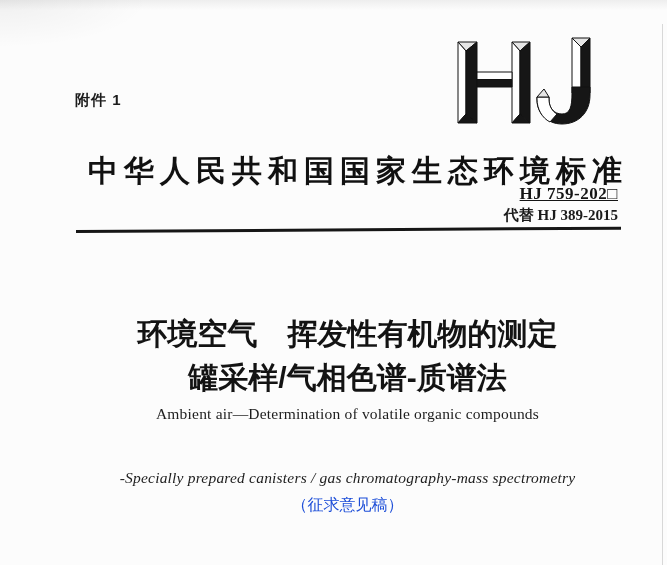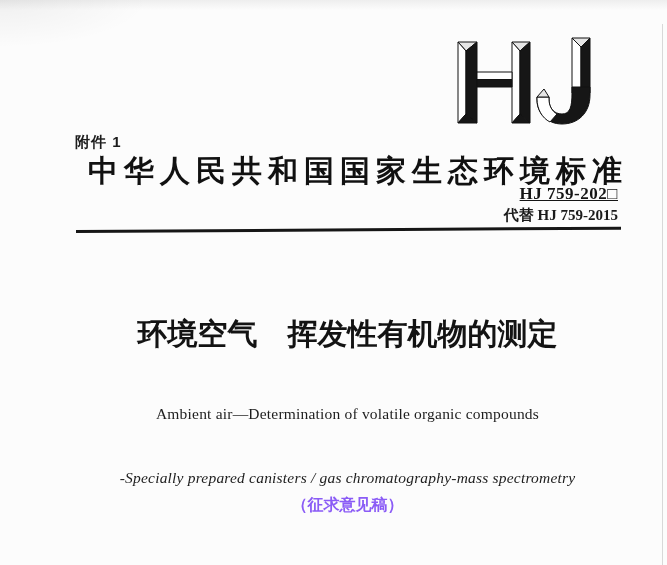--- a/index.html
+++ b/index.html
@@ -39,21 +39,20 @@
   }
   
   .attachment {
     position: absolute;
     left: 75px; top: 91px;
     font-family: "Liberation Sans", sans-serif;
     font-weight: 600;
     font-size: 15px;
     letter-spacing: 1px;
     color: #1c1c1c;
-    margin-top: 42px;
   }
   .logo-svg {
     position: absolute;
     left: 457px; top: 37px;
     width: 134px; height: 88px;
   }
   .heading {
     position: absolute;
     left: 76px; top: 141px;
     margin: 12px;
@@ -119,23 +118,23 @@
     font-weight: 400;
     font-size: 15.5px;
     letter-spacing: 0.2px;
     color: #1d1d1d;
   }
   .title-en-1 { top: 405px; }
   .title-en-2 { top: 469px; font-style: italic; }
   .draft-note {
     top: 495px;
     font-family: "Liberation Sans", sans-serif;
-    font-weight: 700;
+    font-weight: 400;
     font-size: 16px;
-    color: #8b5cf6;
+    color: #1d4ed8;
   }
 </style>
 </head>
 <body>
 
 <div class="page">
 
   <div class="scan-top-shade"></div>
   <div class="scan-corner-shade"></div>
   <div class="scan-edge-right"></div>
@@ -171,27 +170,28 @@
                L92,60 L80,60 Z" fill="#ffffff"></path>
 
       <polygon points="80,60 92,60 87,52" fill="#e6e6e6"></polygon>
     </g>
   </svg>
 
   <h1 class="heading">中华人民共和国国家生态环境标准</h1>
 
   <div class="std-meta">
     <div class="std-code">HJ 759-202□</div>
-    <div class="replaces">代替 HJ 759-2015</div>
+    <div class="replaces">代替 HJ 389-2015</div>
   </div>
 
   <div class="rule"></div>
 
   <div class="centered title-cn title-cn-1">环境空气　挥发性有机物的测定</div>
 
+  <div class="centered title-cn title-cn-2">罐采样/气相色谱-质谱法</div>
 
   <div class="centered title-en title-en-1">Ambient air—Determination of volatile organic compounds</div>
 
   <div class="centered title-en title-en-2">-Specially prepared canisters / gas chromatography-mass spectrometry</div>
 
   <div class="centered draft-note">（征求意见稿）</div>
 
 </div>
 
 </body></html>

